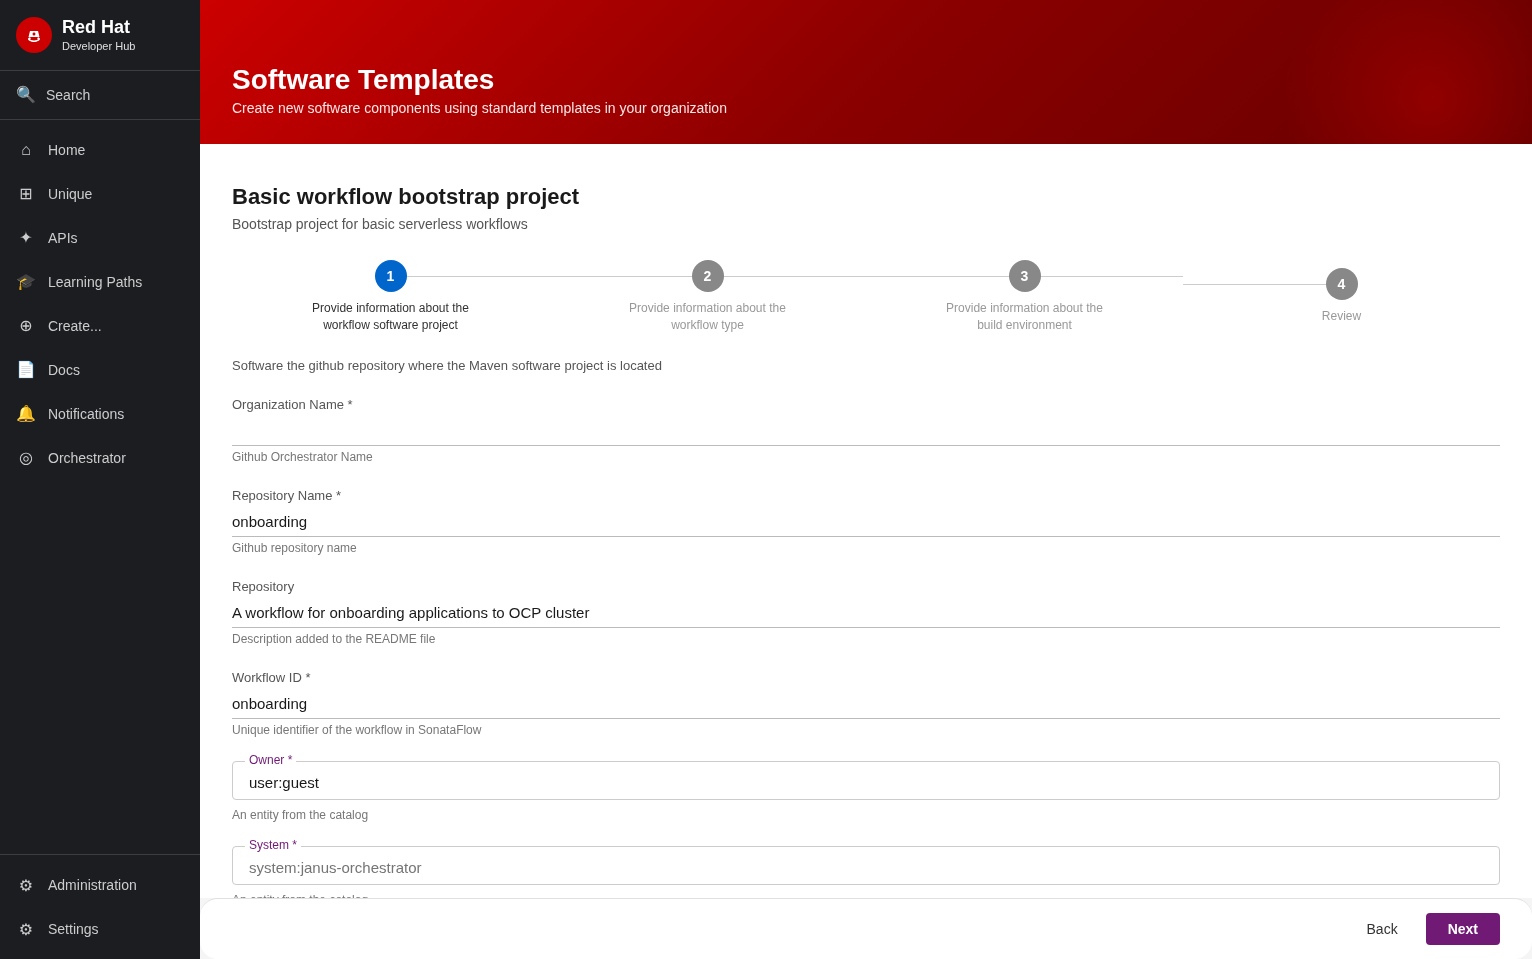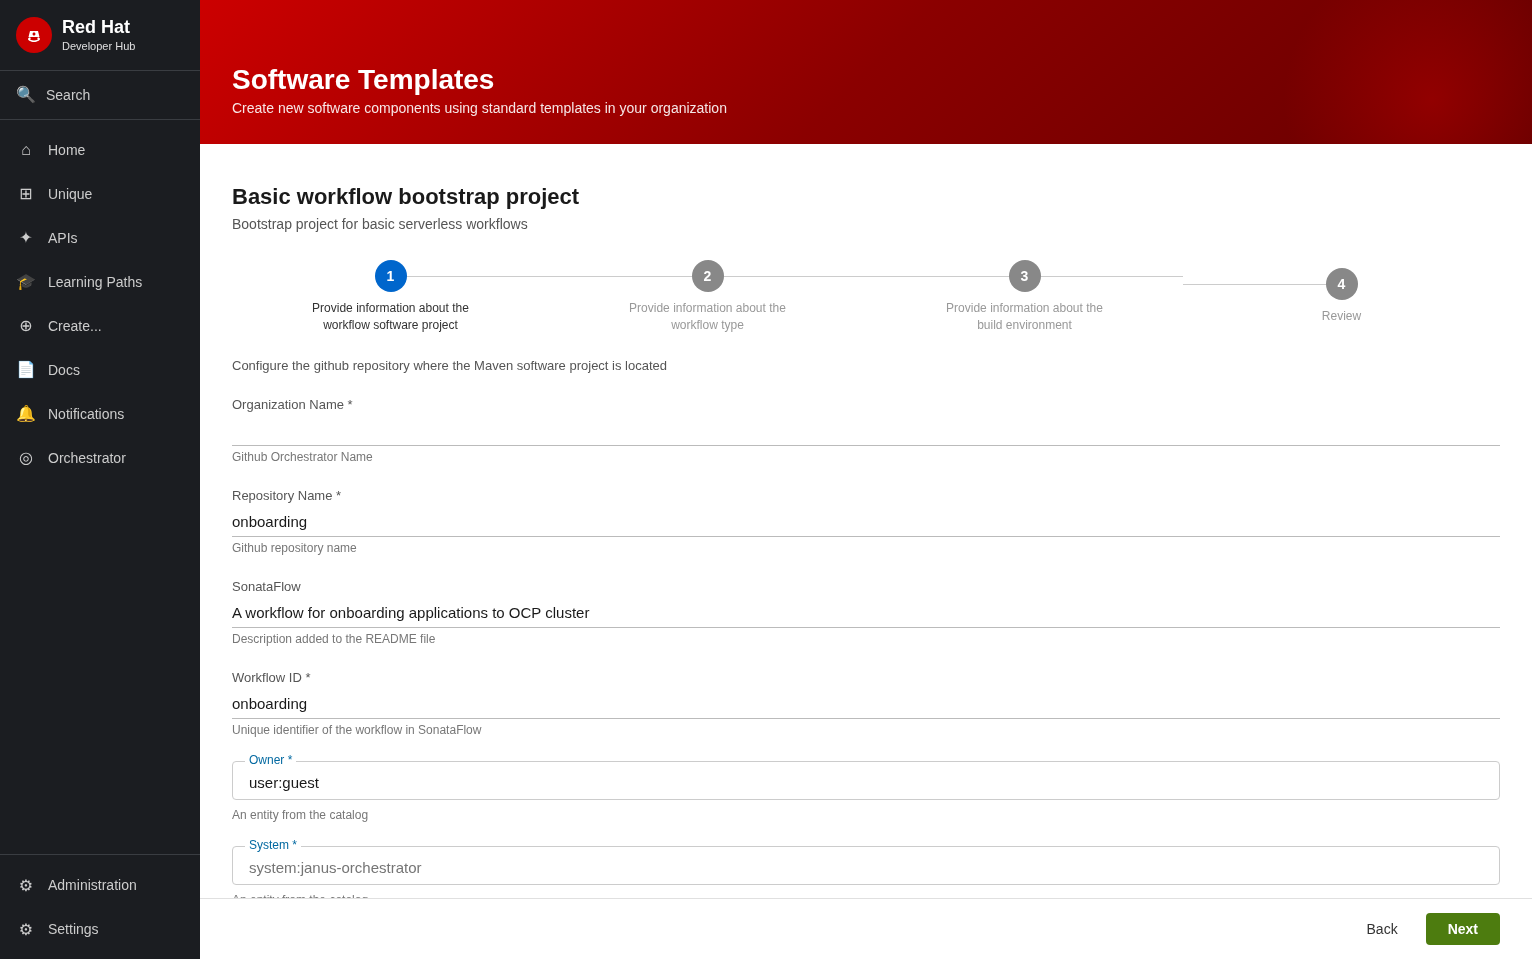--- a/index.html
+++ b/index.html
@@ -192,21 +192,21 @@
       position: relative;
       margin-bottom: 8px;
     }
     .bordered-field-label {
       position: absolute;
       top: -9px;
       left: 12px;
       background: #fff;
       padding: 0 4px;
       font-size: 12px;
-      color: #0369a1;
+      color: #701a75;
     }
     .bordered-field-input {
       width: 100%;
       border: none;
       outline: none;
       font-size: 15px;
       color: #1a1a1a;
       background: transparent;
       padding: 0;
     }
@@ -216,31 +216,32 @@
 
     
     .footer {
       background: #fff;
       border-top: 1px solid #e0e0e0;
       padding: 14px 32px;
       display: flex;
       justify-content: flex-end;
       gap: 12px;
       align-items: center;
+      border-radius: 18px;
     }
     .btn-back {
       background: transparent;
       border: none;
       color: #333;
       font-size: 14px;
       cursor: pointer;
       padding: 8px 16px;
     }
     .btn-next {
-      background: #4d7c0f;
+      background: #701a75;
       color: #fff;
       border: none;
       border-radius: 4px;
       padding: 8px 22px;
       font-size: 14px;
       font-weight: 600;
       cursor: pointer;
     }
 
     
@@ -403,36 +404,36 @@
             <div class="line-left"></div>
             <div class="step-circle-wrap">
               <div class="step-circle">4</div>
             </div>
             <div class="line-right" style="visibility:hidden;"></div>
           </div>
           <div class="step-text muted">Review</div>
         </div>
       </div>
 
-      <div class="section-description">Configure the github repository where the Maven software project is located</div>
+      <div class="section-description">Software the github repository where the Maven software project is located</div>
 
       <div class="form-field">
         <div class="field-label">Organization Name *</div>
         <input class="field-input" type="text" value="" style="">
         <div class="field-helper">Github Orchestrator Name</div>
       </div>
 
       <div class="form-field">
         <div class="field-label">Repository Name *</div>
         <input class="field-input" type="text" value="onboarding" style="">
         <div class="field-helper">Github repository name</div>
       </div>
 
       <div class="form-field">
-        <div class="field-label">SonataFlow</div>
+        <div class="field-label">Repository</div>
         <input class="field-input" type="text" value="A workflow for onboarding applications to OCP cluster" style="">
         <div class="field-helper">Description added to the README file</div>
       </div>
 
       <div class="form-field">
         <div class="field-label">Workflow ID *</div>
         <input class="field-input" type="text" value="onboarding" style="">
         <div class="field-helper">Unique identifier of the workflow in SonataFlow</div>
       </div>
 

